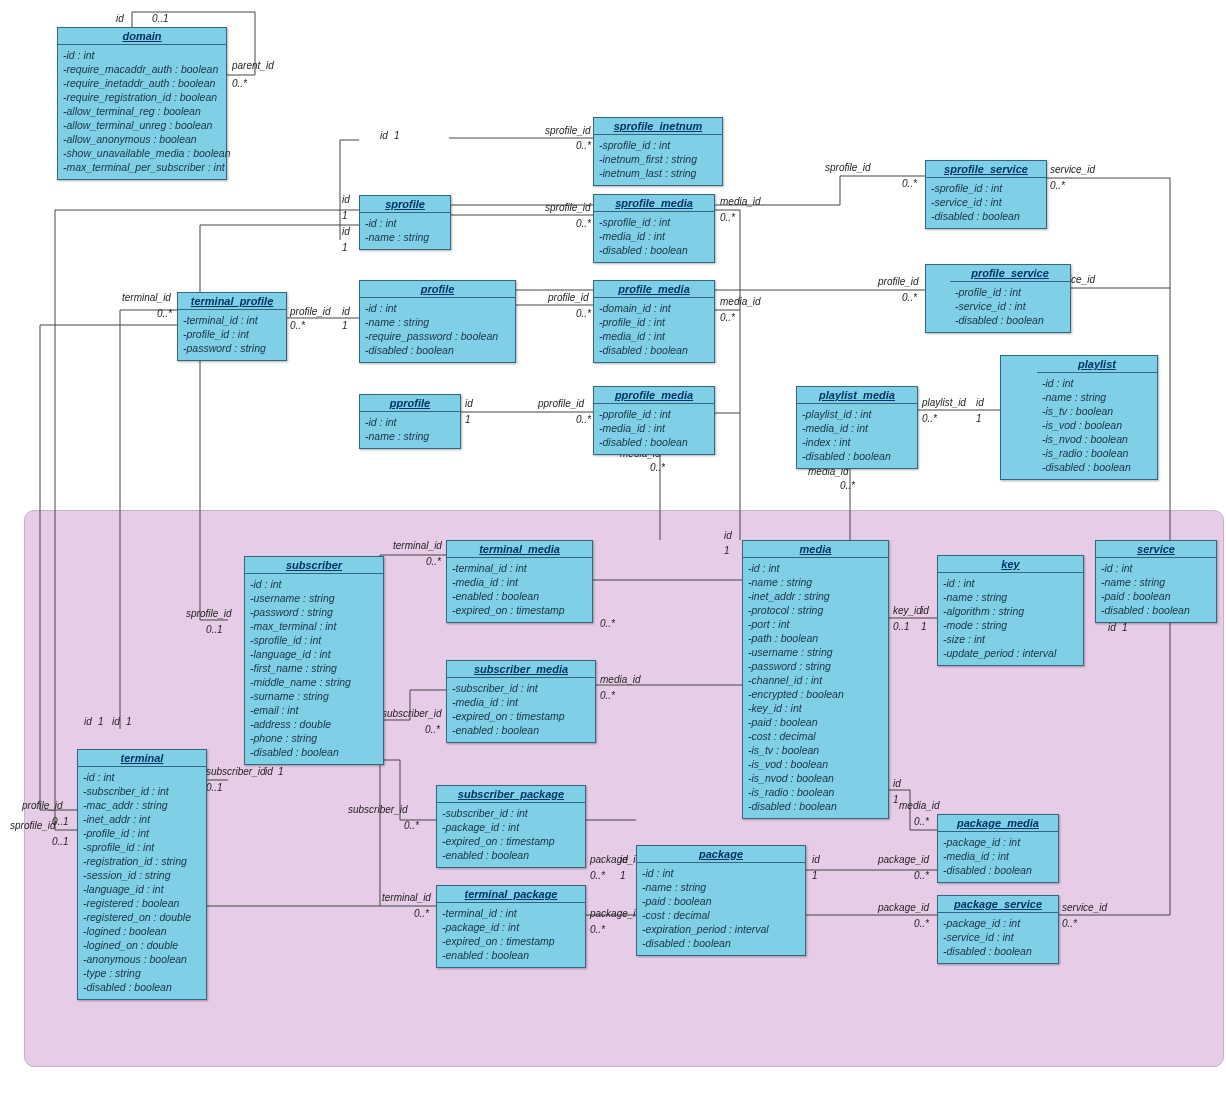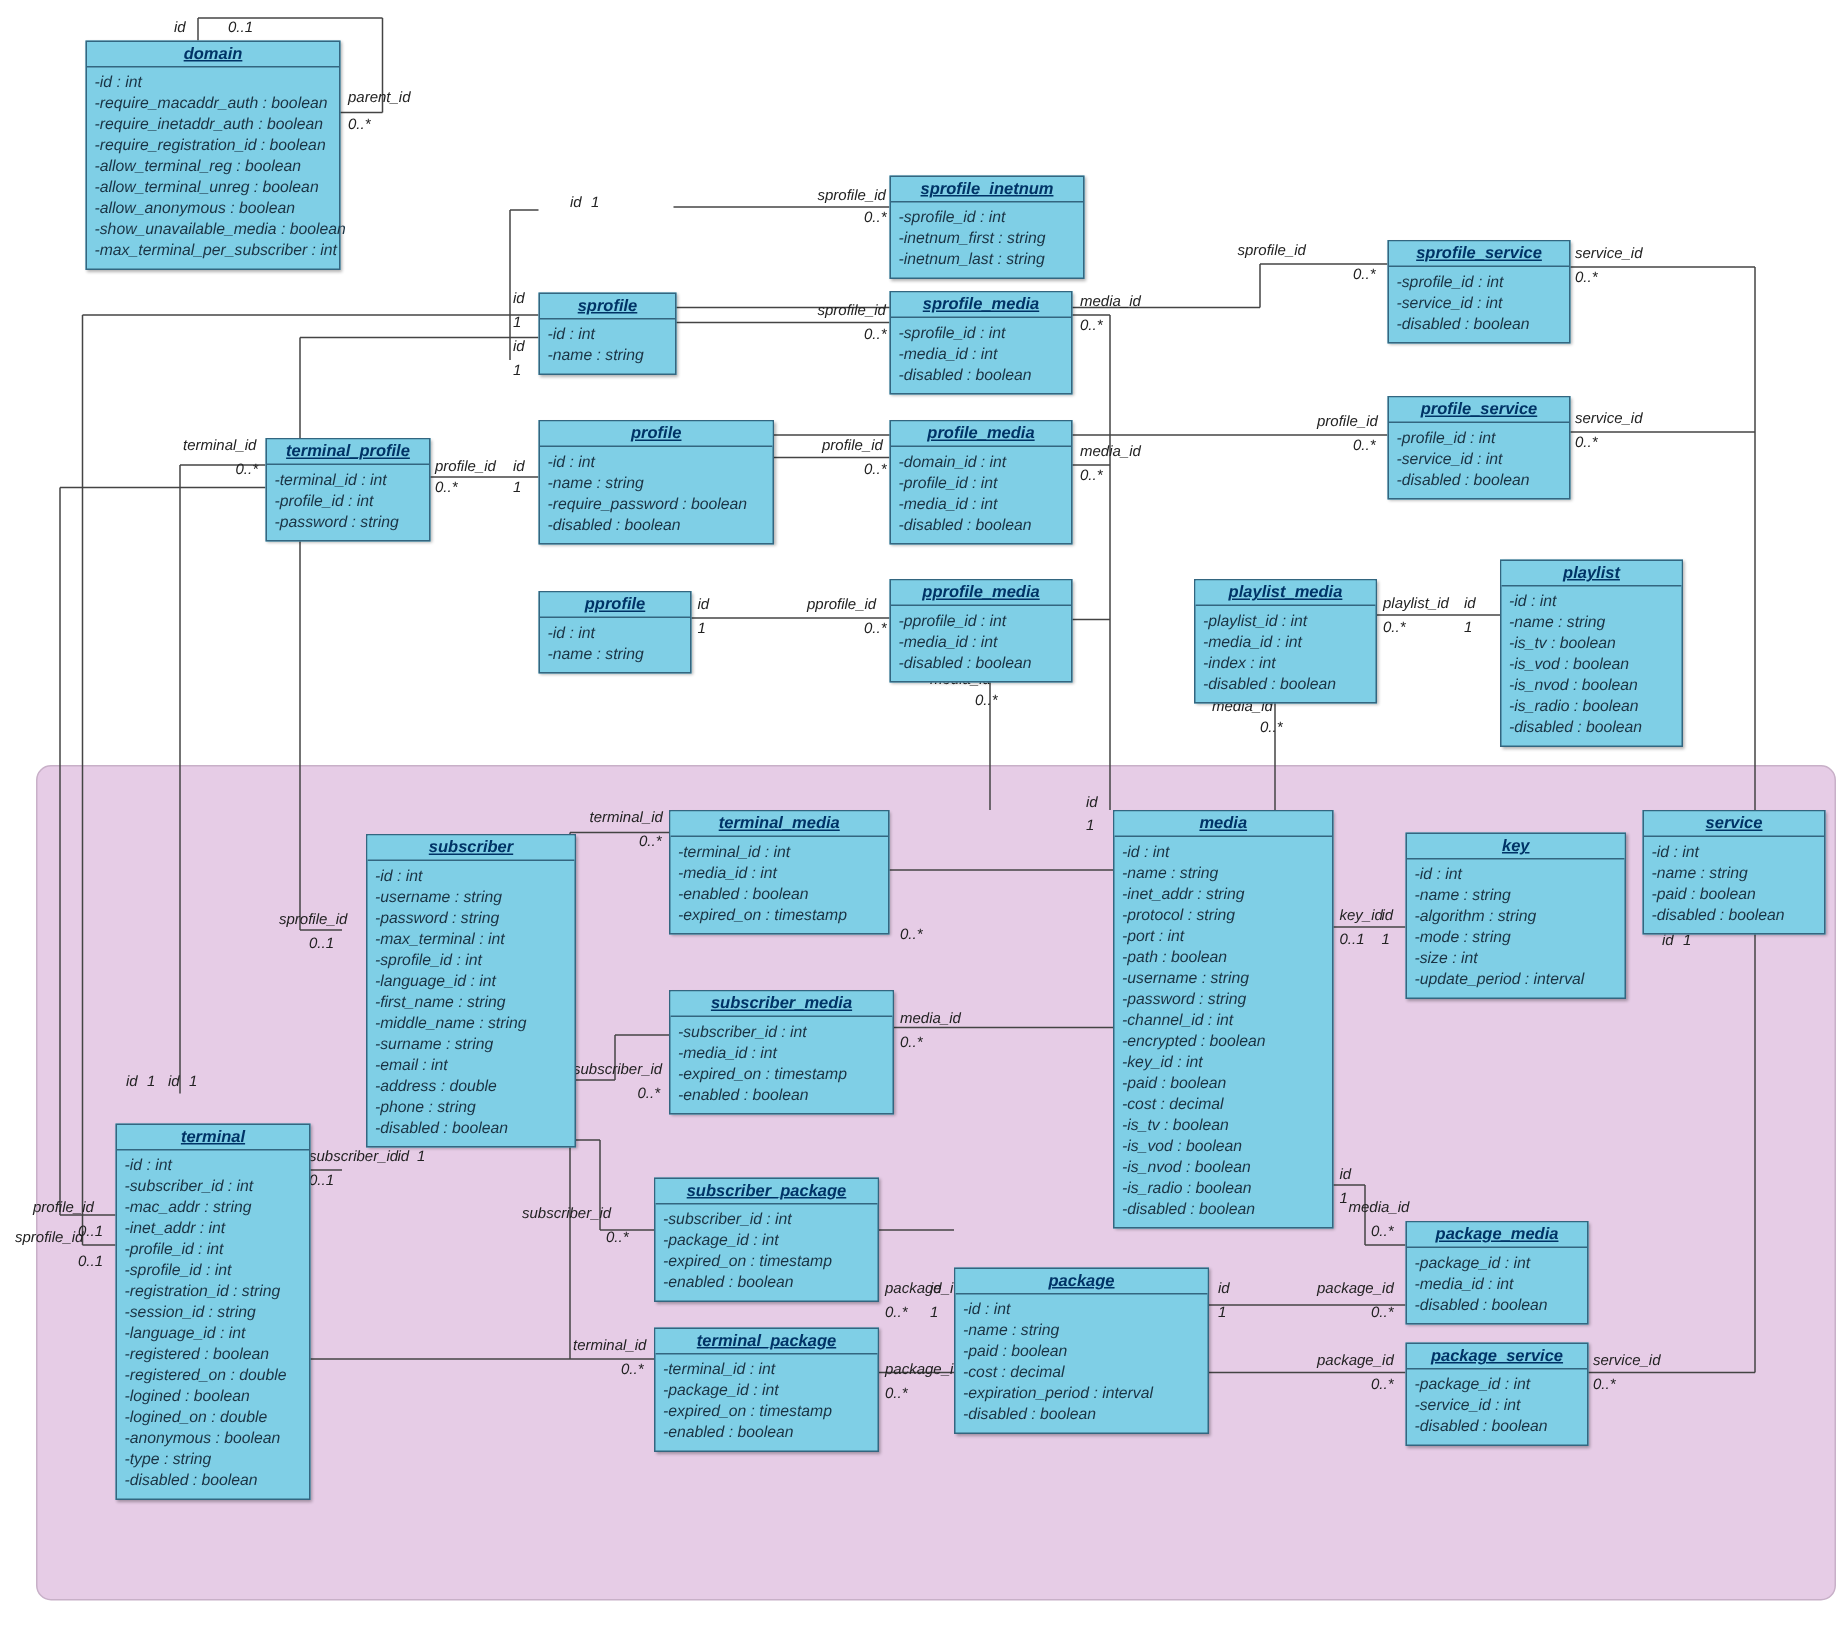--- a/index.html
+++ b/index.html
@@ -352,21 +352,21 @@
     </div>
     <div class="entity" style="left: 593px; top: 280px; width: 120px;">
       <div class="entity-header">profile_media</div>
       <div class="entity-body">
         <div class="attr">-domain_id : int</div>
         <div class="attr">-profile_id : int</div>
         <div class="attr">-media_id : int</div>
         <div class="attr">-disabled : boolean</div>
       </div>
     </div>
-    <div class="entity" style="left: 925px; top: 264px; width: 120px;">
+    <div class="entity" style="left: 925px; top: 264px; width: 120px; padding-left: 24px;">
       <div class="entity-header">profile_service</div>
       <div class="entity-body">
         <div class="attr">-profile_id : int</div>
         <div class="attr">-service_id : int</div>
         <div class="attr">-disabled : boolean</div>
       </div>
     </div>
     <div class="entity" style="left: 359px; top: 394px; width: 100px;">
       <div class="entity-header">pprofile</div>
       <div class="entity-body">
@@ -384,21 +384,21 @@
     </div>
     <div class="entity" style="left: 796px; top: 386px; width: 120px;">
       <div class="entity-header">playlist_media</div>
       <div class="entity-body">
         <div class="attr">-playlist_id : int</div>
         <div class="attr">-media_id : int</div>
         <div class="attr">-index : int</div>
         <div class="attr">-disabled : boolean</div>
       </div>
     </div>
-    <div class="entity" style="left: 1000px; top: 373px; width: 120px;">
+    <div class="entity" style="left: 1000px; top: 355px; width: 120px; padding-left: 36px;">
       <div class="entity-header">playlist</div>
       <div class="entity-body">
         <div class="attr">-id : int</div>
         <div class="attr">-name : string</div>
         <div class="attr">-is_tv : boolean</div>
         <div class="attr">-is_vod : boolean</div>
         <div class="attr">-is_nvod : boolean</div>
         <div class="attr">-is_radio : boolean</div>
         <div class="attr">-disabled : boolean</div>
       </div>

